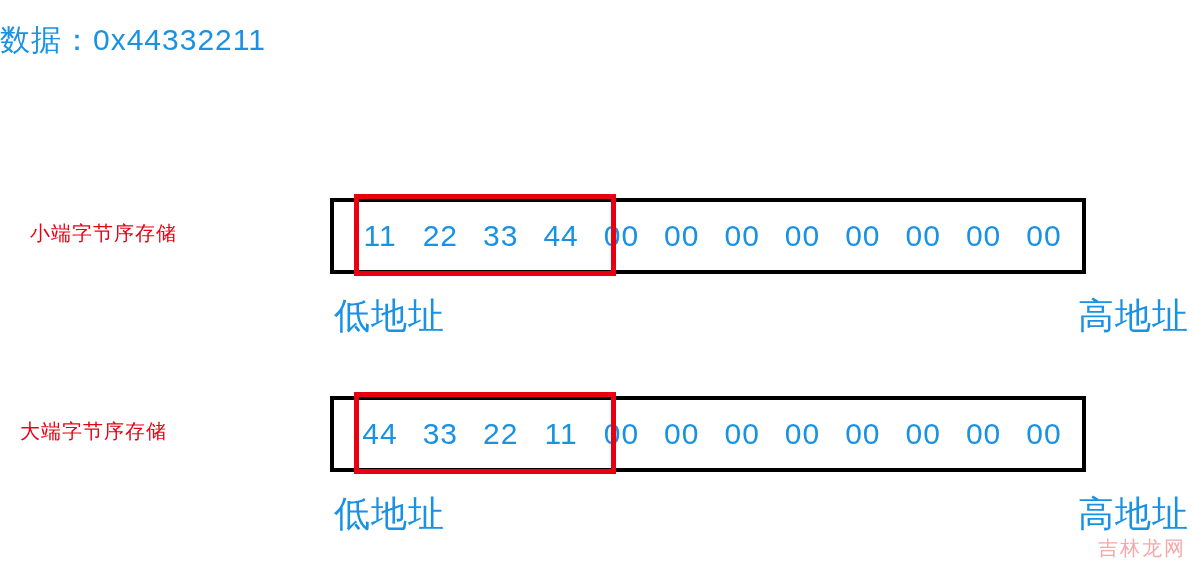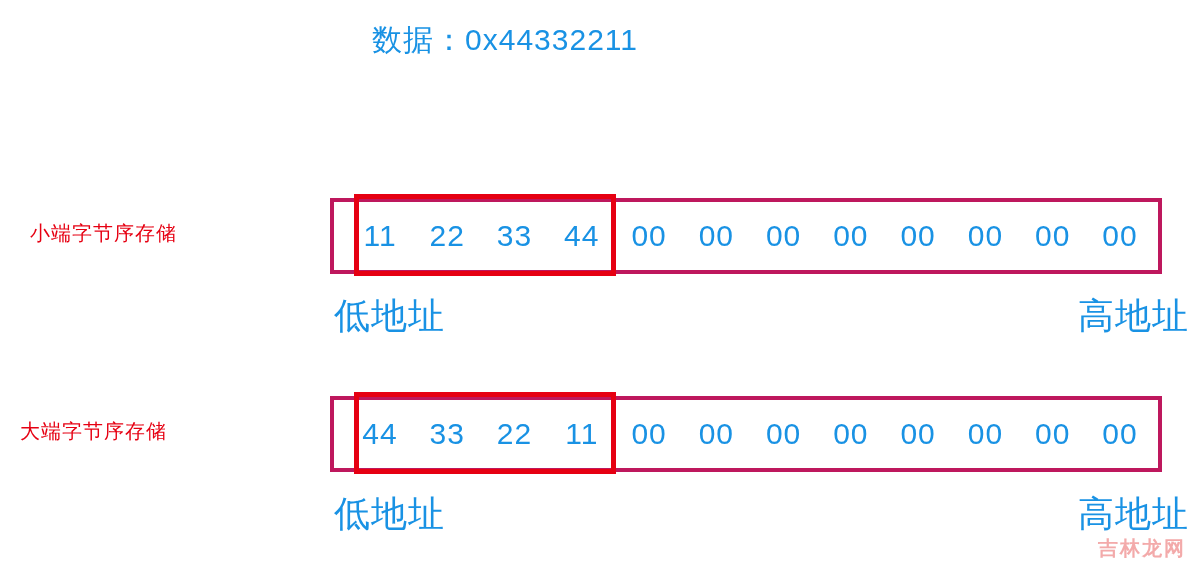--- a/index.html
+++ b/index.html
@@ -10,40 +10,39 @@
     background: #ffffff;
     font-family: "Microsoft YaHei", "SimSun", sans-serif;
     position: relative;
     overflow: hidden;
   }
   .title {
     position: absolute;
     top: 20px;
     left: 0;
     width: 1010px;
-    text-align: center;
     font-size: 30px;
     color: #1992e4;
     letter-spacing: 1px;
   }
   .row-label {
     position: absolute;
     font-size: 20px;
     color: #e60012;
     letter-spacing: 1px;
   }
   .row1-label { top: 220px; left: 30px; }
   .row2-label { top: 418px; left: 20px; }
 
   .memory-box {
     position: absolute;
     left: 330px;
-    width: 832px;
+    width: 756px;
     height: 76px;
-    border: 4px solid #be185d;
+    border: 4px solid #000000;
     box-sizing: border-box;
     display: flex;
     align-items: center;
     text-decoration: underline;
   }
   .row1-box { top: 198px; }
   .row2-box { top: 396px; }
 
   .bytes-wrap {
     position: absolute;
@@ -83,21 +82,20 @@
   .row2-high { top: 490px; left: 1078px; }
 
   .watermark {
     position: absolute;
     right: 6px;
     bottom: 4px;
     font-size: 20px;
     color: #f2a1a1;
     letter-spacing: 2px;
     opacity: 0.9;
-    font-weight: bold;
   }
 </style>
 </head>
 <body>
 
 <div class="title">数据：0x44332211</div>
 
 <div class="row-label row1-label">小端字节序存储</div>
 <div class="memory-box row1-box">
   <div class="bytes-wrap">

